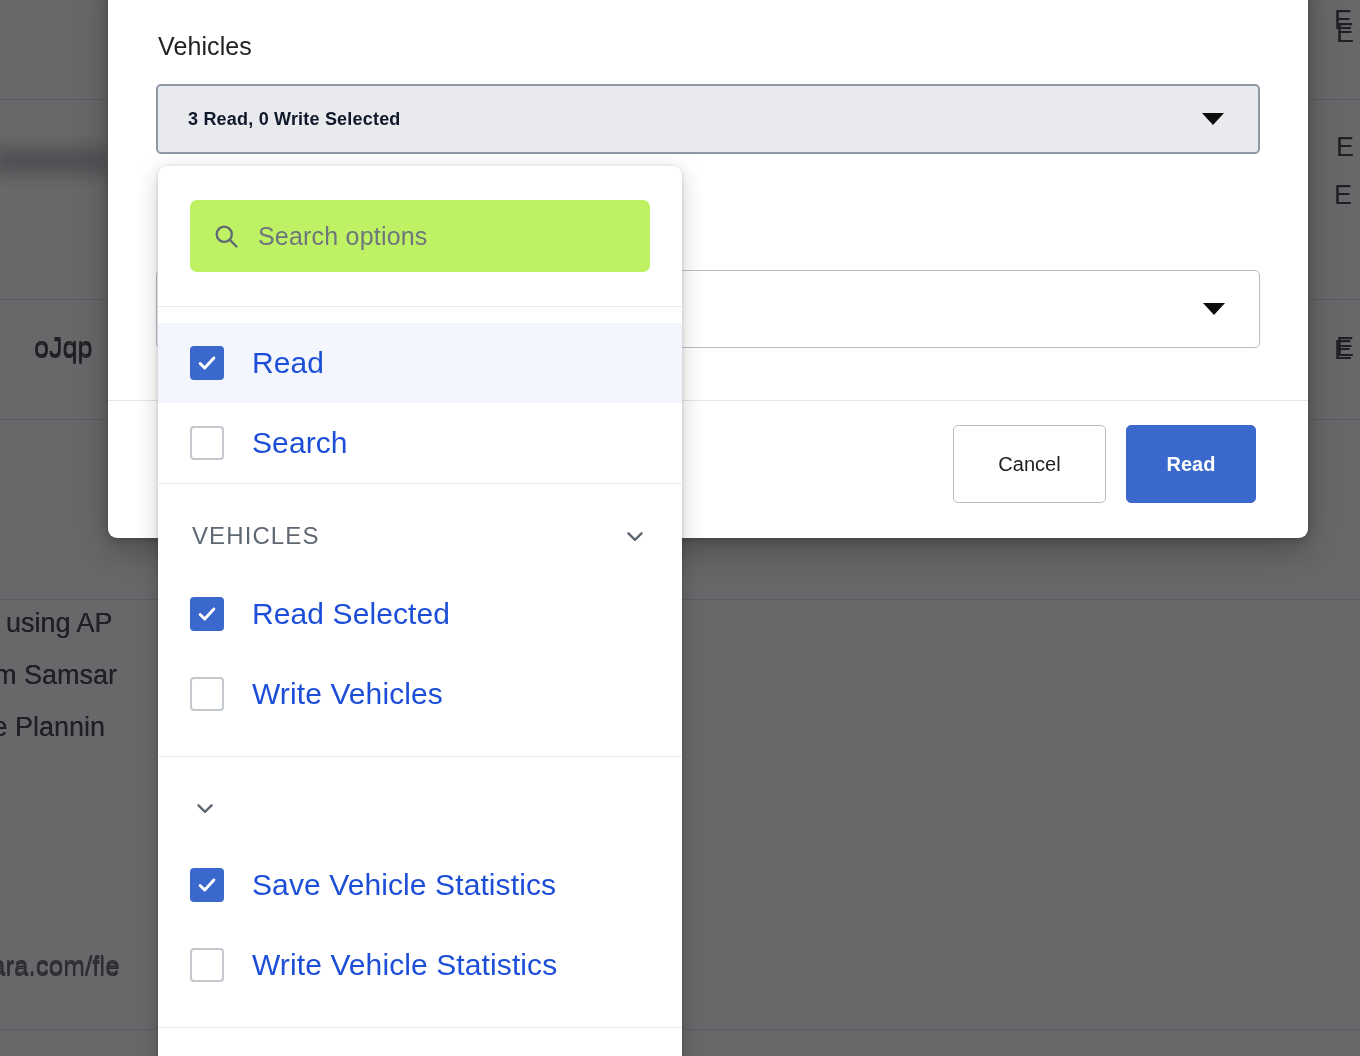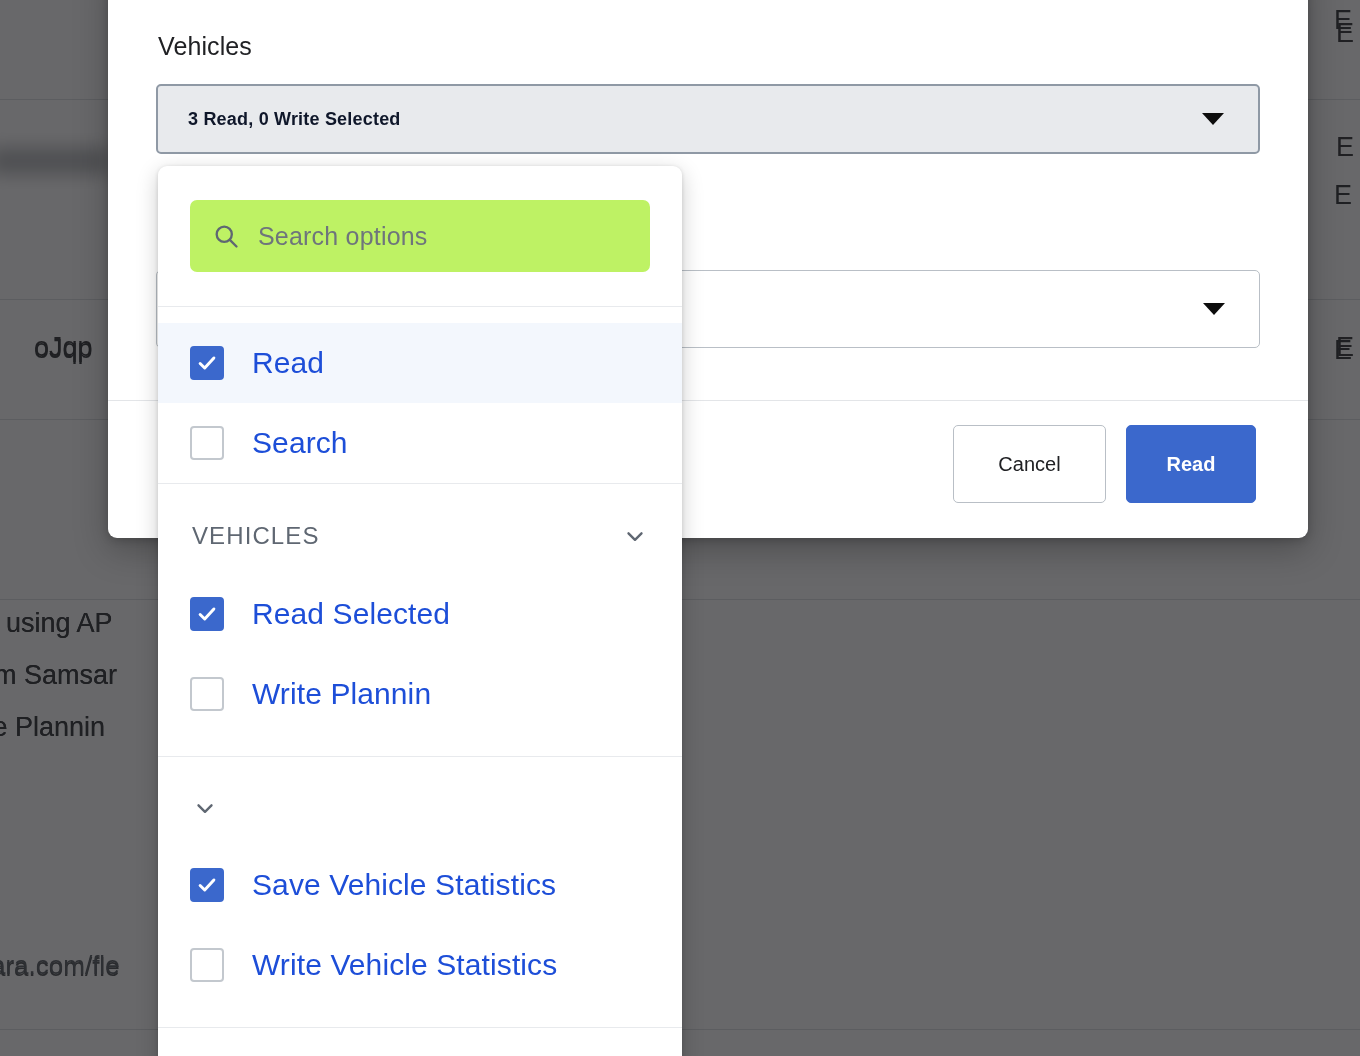--- a/index.html
+++ b/index.html
@@ -384,21 +384,21 @@
       <div class="dd-option">
         <span class="cbx on">
           <svg width="22" height="22" viewBox="0 0 24 24" fill="none" stroke="#ffffff" stroke-width="3.2" stroke-linecap="round" stroke-linejoin="round">
             <polyline points="4.5,12.5 9.5,17.5 19.5,6.5"></polyline>
           </svg>
         </span>
         <span class="dd-option-label">Read Selected</span>
       </div>
       <div class="dd-option">
         <span class="cbx off"></span>
-        <span class="dd-option-label">Write Plannin</span>
+        <span class="dd-option-label">Write Vehicles</span>
       </div>
     </div>
 
     <div class="dd-sep"></div>
 
     <div class="dd-group-header">
       <span class="chev">
         <svg width="26" height="26" viewBox="0 0 24 24" fill="none" stroke="#5f6772" stroke-width="2.2" stroke-linecap="round" stroke-linejoin="round">
           <polyline points="6,9.5 12,15.5 18,9.5"></polyline>
         </svg>

